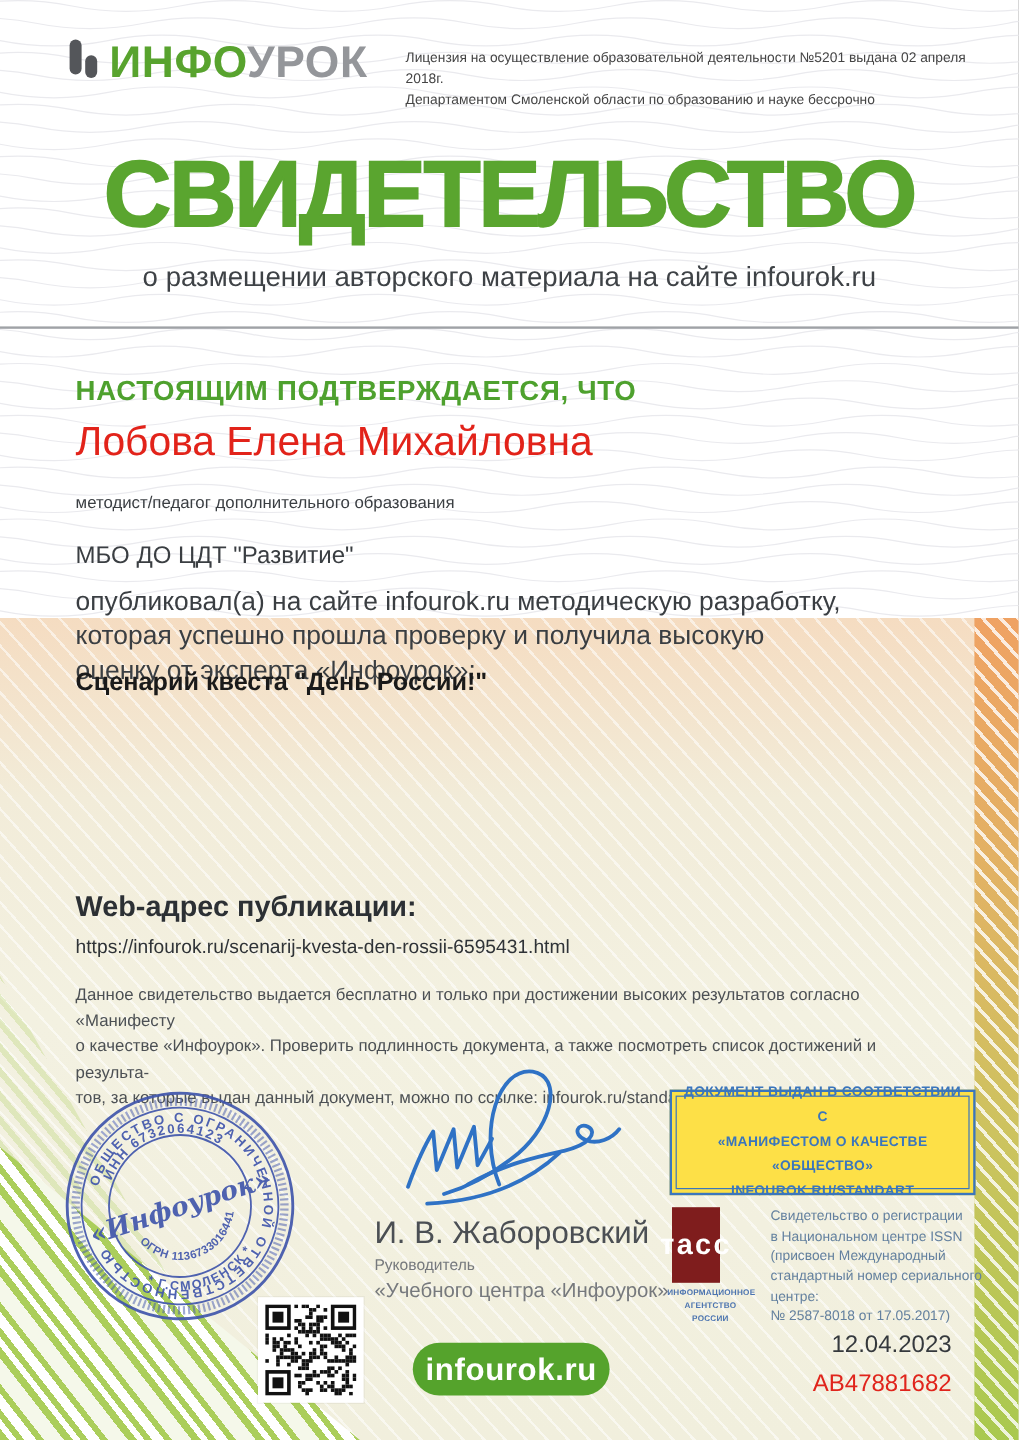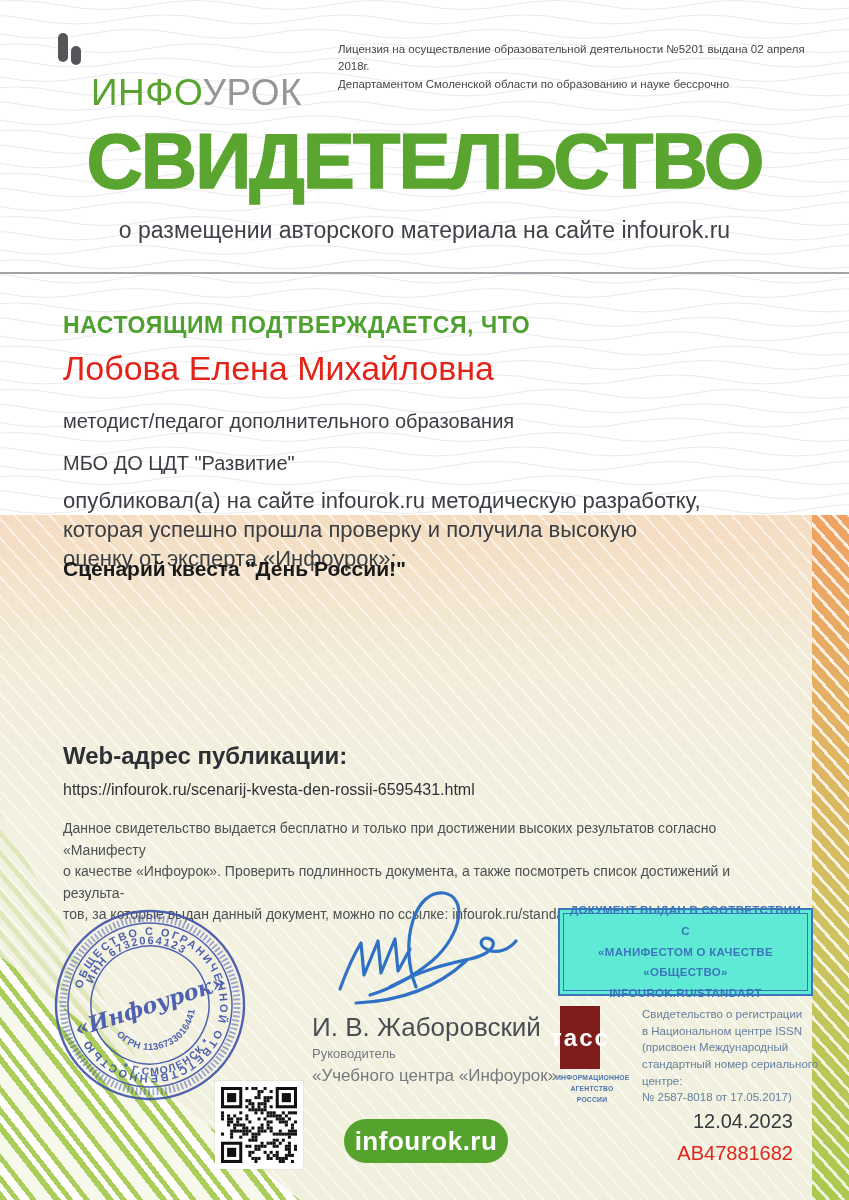--- a/index.html
+++ b/index.html
@@ -24,53 +24,53 @@
     background:repeating-linear-gradient(52deg,#abce5b 0 6px,#ffffff 6px 11px,#abce5b 11px 16px,#ffffff 16px 24px,#abce5b 24px 29px,#f5f8ea 29px 42px);
     clip-path:polygon(0 26%,100% 100%,0 100%);}
   .divider{position:absolute;left:0;top:272px;width:849px;height:2px;background:#8e9296;opacity:.85;}
 
   
   .logo{position:absolute;left:58px;top:30px;display:flex;align-items:flex-start;gap:9px;}
   .logo-bars{position:relative;width:24px;height:44px;}
   .logo-bars i{position:absolute;display:block;width:10px;border-radius:5px;background:#54565a;}
   .logo-bars i.b1{left:0;top:3px;height:29px;}
   .logo-bars i.b2{left:13px;top:16px;height:19px;}
-  .logo-text{font-size:37px;font-weight:400;letter-spacing:.5px;line-height:44px;margin-top:41px;}
+  .logo-text{font-size:37px;font-weight:700;letter-spacing:.5px;line-height:44px;}
   .logo-info{color:#58a32e;} .logo-urok{color:#94969a;}
   .license{position:absolute;left:338px;top:41px;width:480px;font-size:11.5px;line-height:1.5;color:#454545;}
 
   
   .title{position:absolute;left:0;top:116px;width:849px;text-align:center;font-size:78px;font-weight:800;
     letter-spacing:-2px;color:#5aa52f;-webkit-text-stroke:1.5px #5aa52f;}
   .subtitle{position:absolute;left:0;top:217px;width:849px;text-align:center;font-size:23px;color:#3e4246;}
 
   
   .confirm{position:absolute;left:63px;top:312px;font-size:23px;font-weight:bold;letter-spacing:.6px;color:#4ea12e;}
   .r-name{position:absolute;left:63px;top:349px;font-size:34px;color:#e2231a;}
-  .r-role{position:absolute;left:63px;top:410px;font-size:20px;color:#3a3e42;}
+  .r-role{position:absolute;left:63px;top:410px;font-size:14px;color:#3a3e42;}
   .r-org{position:absolute;left:63px;top:452px;font-size:20px;color:#3a3e42;}
   .pub{position:absolute;left:63px;top:486px;font-size:22px;line-height:29px;color:#3a3e42;}
   .work-title{position:absolute;left:63px;top:557px;font-size:21px;font-weight:bold;color:#1a1a1a;}
 
   .web-head{position:absolute;left:63px;top:742px;font-size:24px;font-weight:bold;color:#2c3034;}
   .url{position:absolute;left:63px;top:781px;font-size:16px;color:#2f3337;}
   .fine{position:absolute;left:63px;top:818px;width:730px;font-size:14px;line-height:21.5px;color:#4c5054;}
 
   
   .stamp{position:absolute;left:50px;top:905px;width:200px;height:200px;opacity:.92;}
 
   
   .sig-svg{position:absolute;left:298px;top:883px;width:238px;height:124px;}
   .sig-svg path{fill:none;stroke:#2f72c5;stroke-width:3.2px;stroke-linecap:round;stroke-linejoin:round;}
   .sig-name{position:absolute;left:312px;top:1012px;font-size:26px;color:#4b4f54;}
   .sig-role1{position:absolute;left:312px;top:1046px;font-size:13px;color:#76797d;}
   .sig-role2{position:absolute;left:312px;top:1066px;font-size:17px;color:#76797d;}
 
   
-  .man-box{position:absolute;left:558px;top:908px;width:255px;height:88px;border:2px solid #3b76bc;background:#5eead4;box-sizing:border-box;}
+  .man-box{position:absolute;left:558px;top:908px;width:255px;height:88px;border:2px solid #3b76bc;background:#fde047;box-sizing:border-box;}
   .man-inner{position:absolute;left:3px;top:3px;right:3px;bottom:3px;border:1px solid #3b76bc;
     display:flex;flex-direction:column;justify-content:center;text-align:center;
     font-size:11.5px;font-weight:bold;letter-spacing:.3px;line-height:1.8;color:#3b76bc;}
 
   
   .tass-sq{position:absolute;left:560px;top:1006px;width:40px;height:63px;background:#7f1d1d;
     display:flex;align-items:center;justify-content:center;color:#fff;font-size:24px;font-weight:bold;letter-spacing:2px;}
   .tass-cap{position:absolute;left:556px;top:1073px;width:72px;text-align:center;font-size:6.8px;font-weight:bold;
     letter-spacing:.2px;line-height:1.6;color:#4c74b0;}
   .issn{position:absolute;left:642px;top:1006px;width:195px;font-size:11.5px;line-height:1.45;color:#64819f;}

